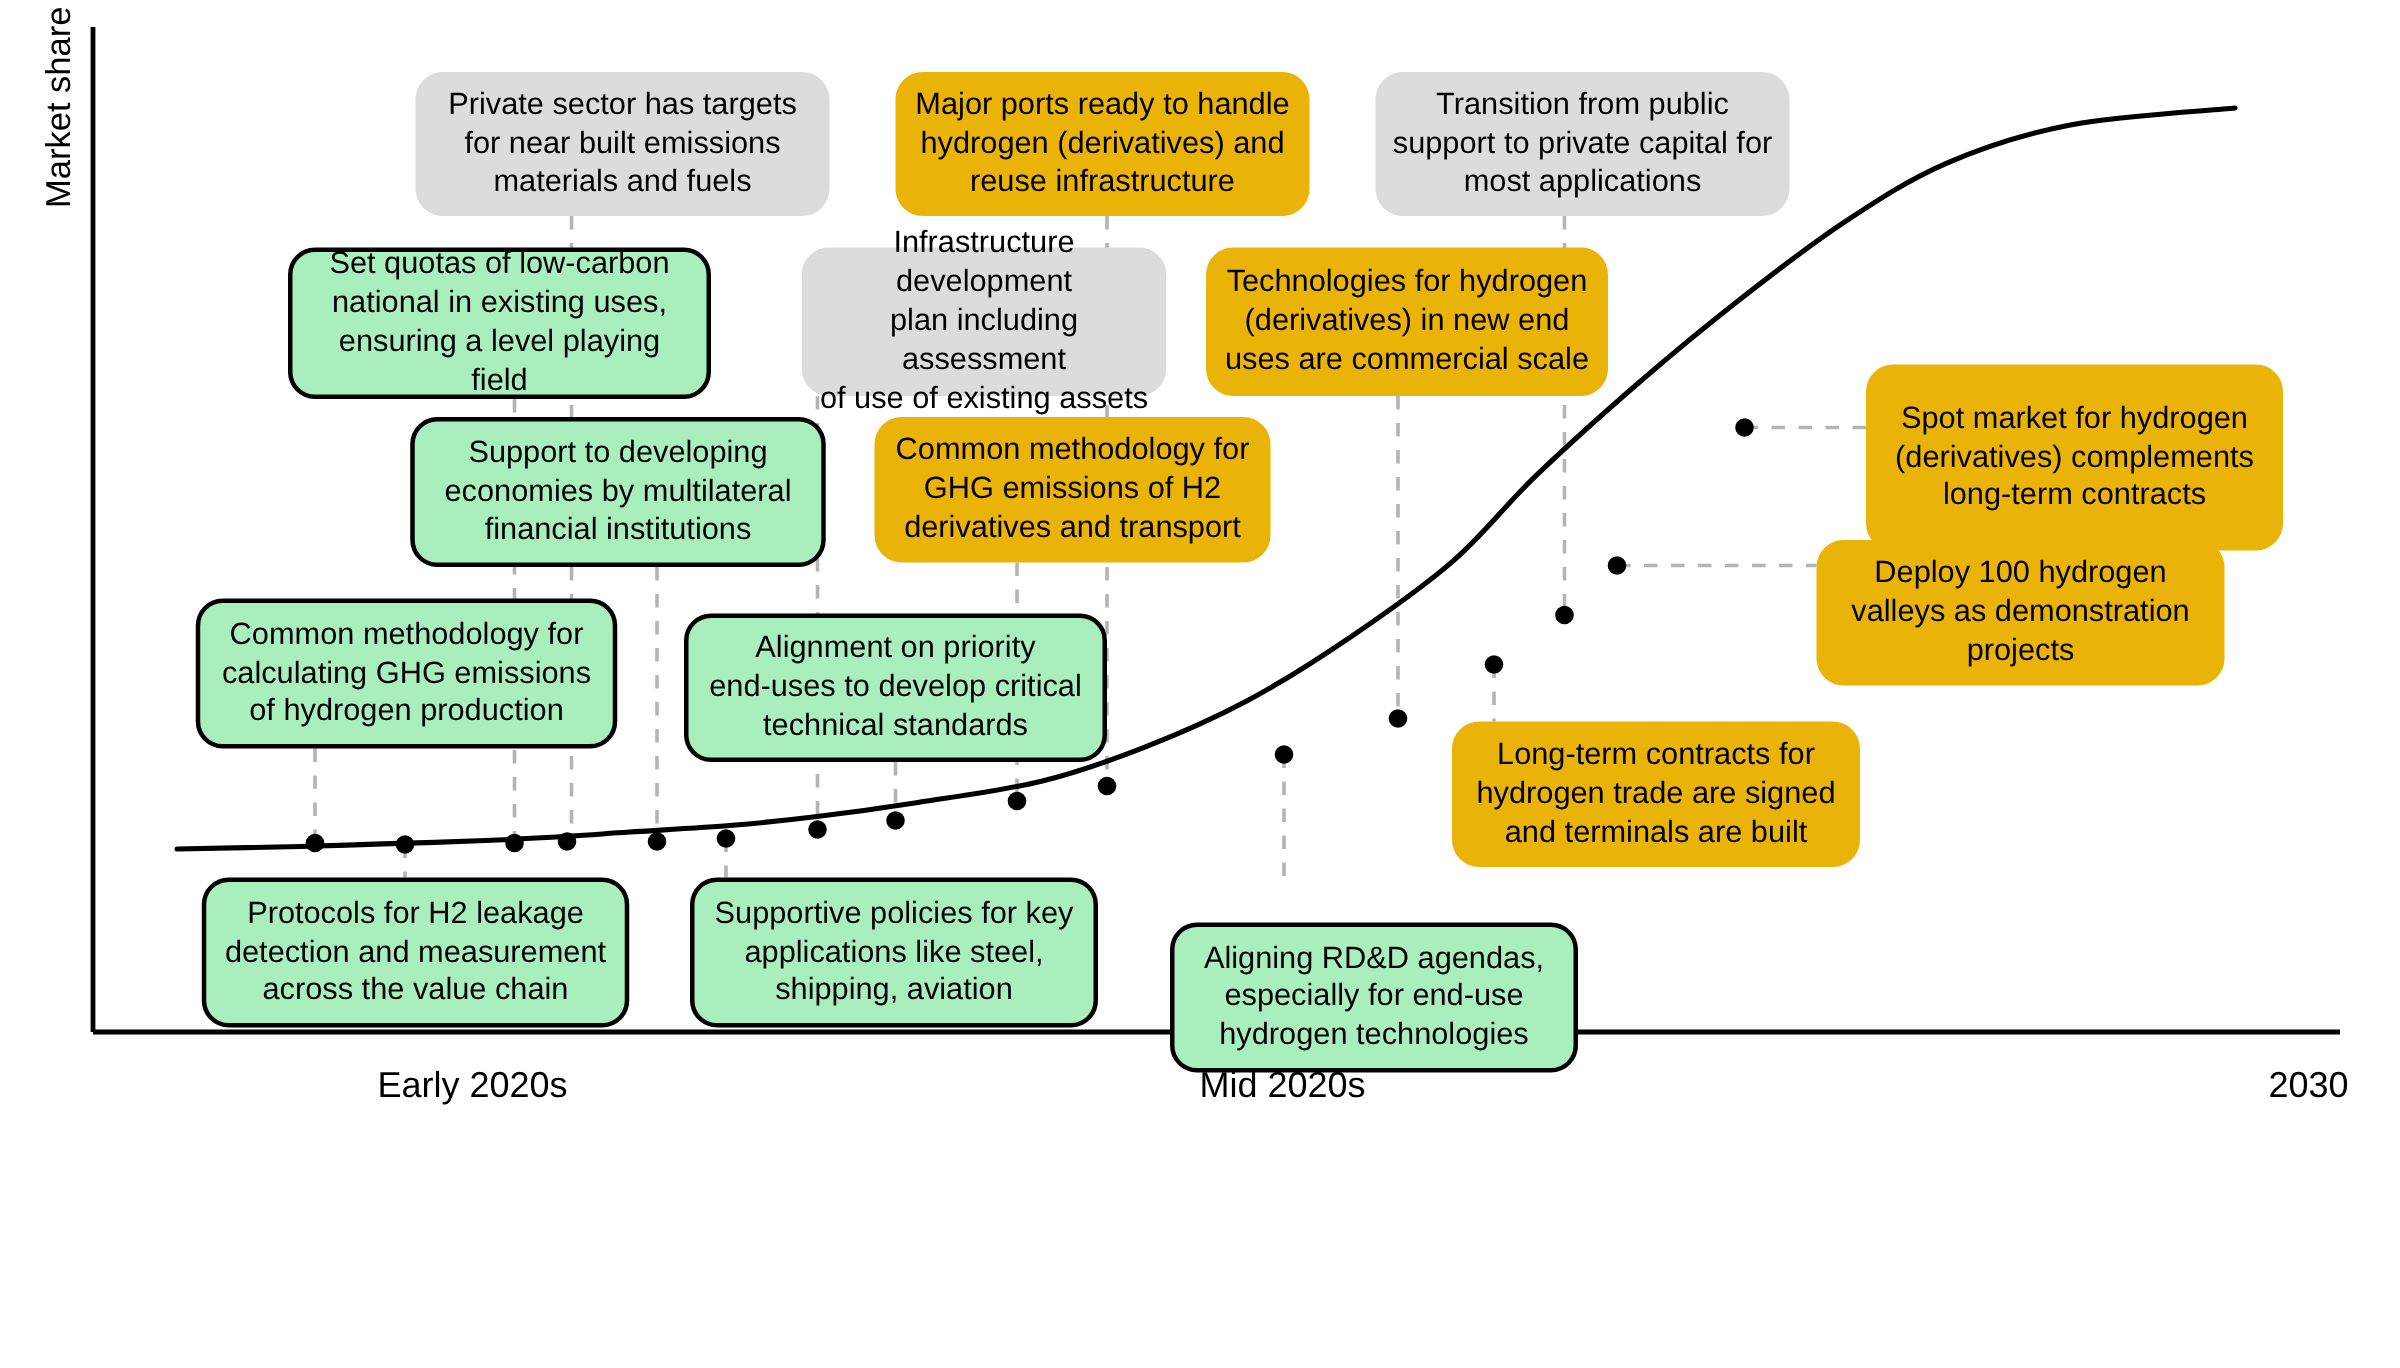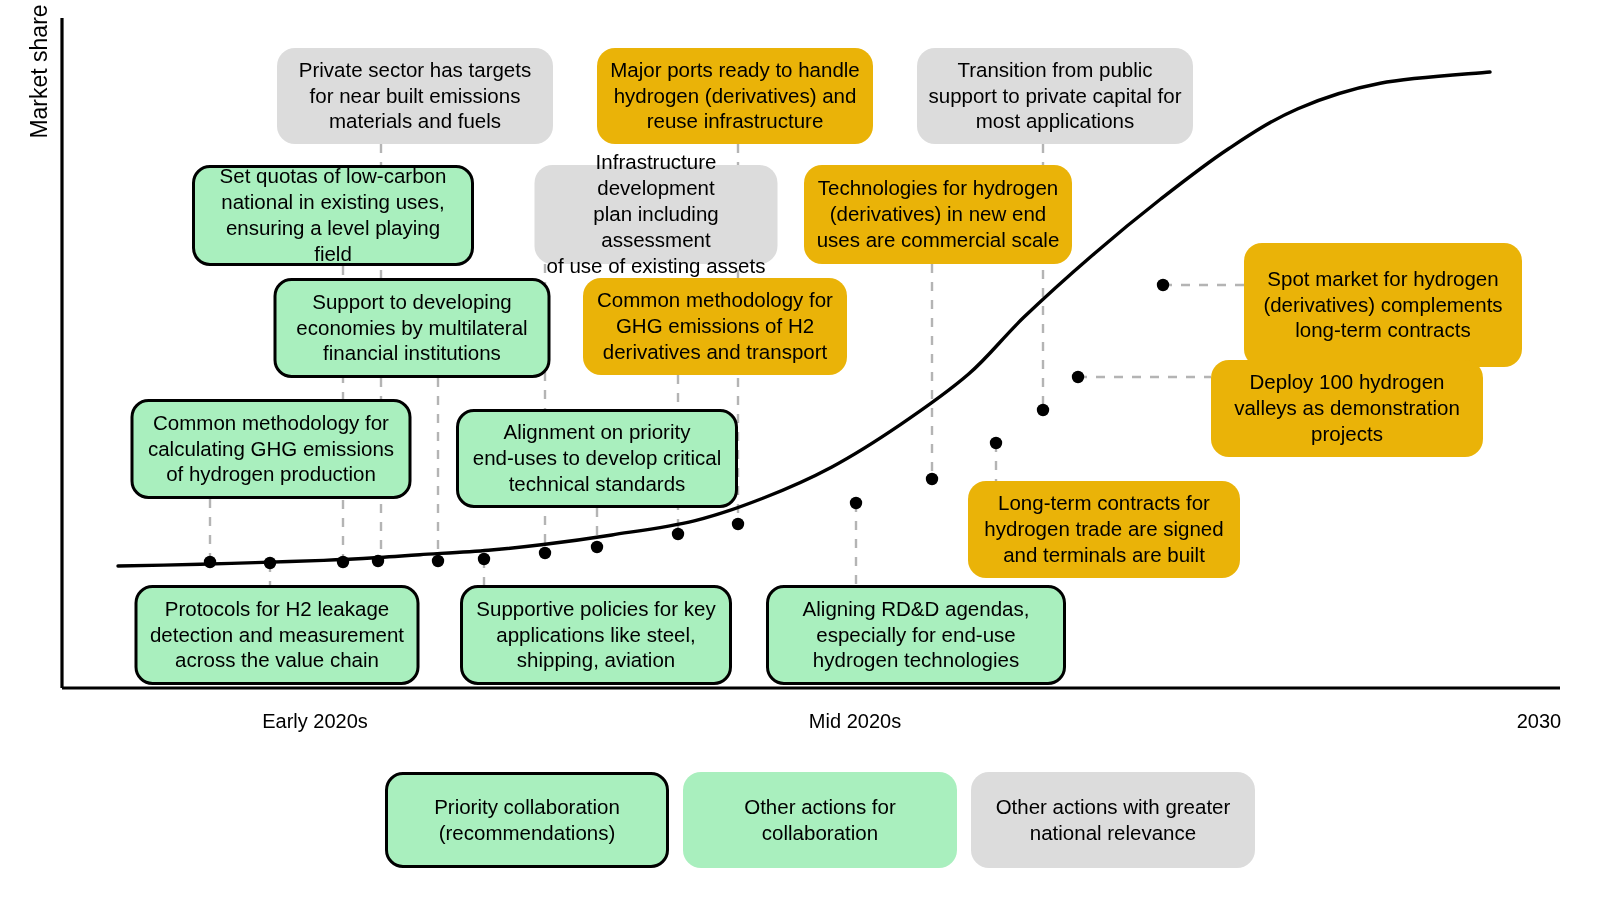--- a/index.html
+++ b/index.html
@@ -29,21 +29,21 @@
     width: 150px;
     text-align: center;
     transform: rotate(-90deg);
     transform-origin: center center;
     font-size: 23px;
     color: #000;
     white-space: nowrap;
   }
   .tick-label {
     position: absolute;
-    font-size: 20px;
+    font-size: 24px;
     color: #000;
     white-space: nowrap;
     text-align: center;
     transform: translateX(-50%);
   }
   .callout {
     position: absolute;
     box-sizing: border-box;
     border-radius: 18px;
     text-align: center;
@@ -191,27 +191,19 @@
 technical standards</span></div>
       <div class="callout green-plain" style="left: 1104px; top: 481px; width: 272px; height: 97px;"><span>Long-term contracts for
 hydrogen trade are signed
 and terminals are built</span></div>
       <div class="callout green-outline" style="left: 277px; top: 585px; width: 285px; height: 100px;"><span>Protocols for H2 leakage
 detection and measurement
 across the value chain</span></div>
       <div class="callout green-outline" style="left: 596px; top: 585px; width: 272px; height: 100px;"><span>Supportive policies for key
 applications like steel,
 shipping, aviation</span></div>
-      <div class="callout green-outline" style="left: 916px; top: 585px; width: 300px; height: 100px;"><span>Aligning RD&amp;D agendas,
+      <div class="callout green-outline" style="left: 916px; top: 615px; width: 272px; height: 100px; align-items: flex-end;"><span>Aligning RD&amp;D agendas,
 especially for end-use
 hydrogen technologies</span></div>
     </div>
 
-  <div class="legend-row" id="legend-row">
-      <div class="legend-item green-outline" style="width: 284px; height: 96px;"><span>Priority collaboration
-(recommendations)</span></div>
-      <div class="legend-item green-plain" style="width: 274px; height: 96px;"><span>Other actions for
-collaboration</span></div>
-      <div class="legend-item gray-plain" style="width: 284px; height: 96px;"><span>Other actions with greater
-national relevance</span></div>
-    </div>
 
 </div>
 
 </body></html>

